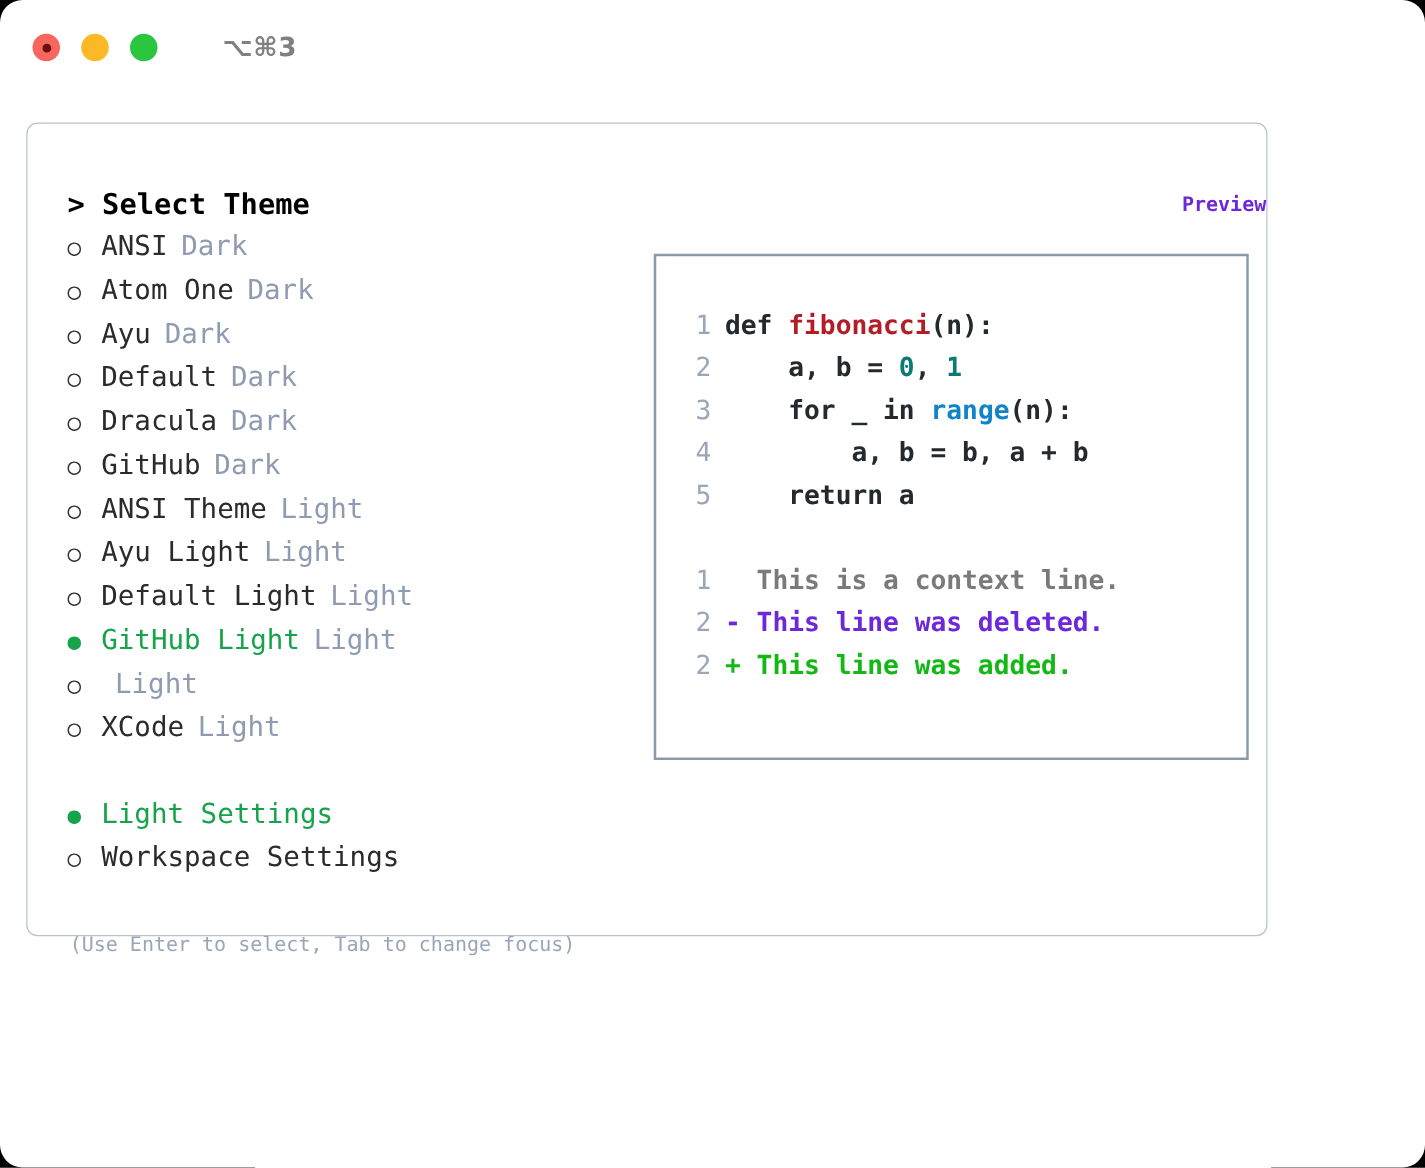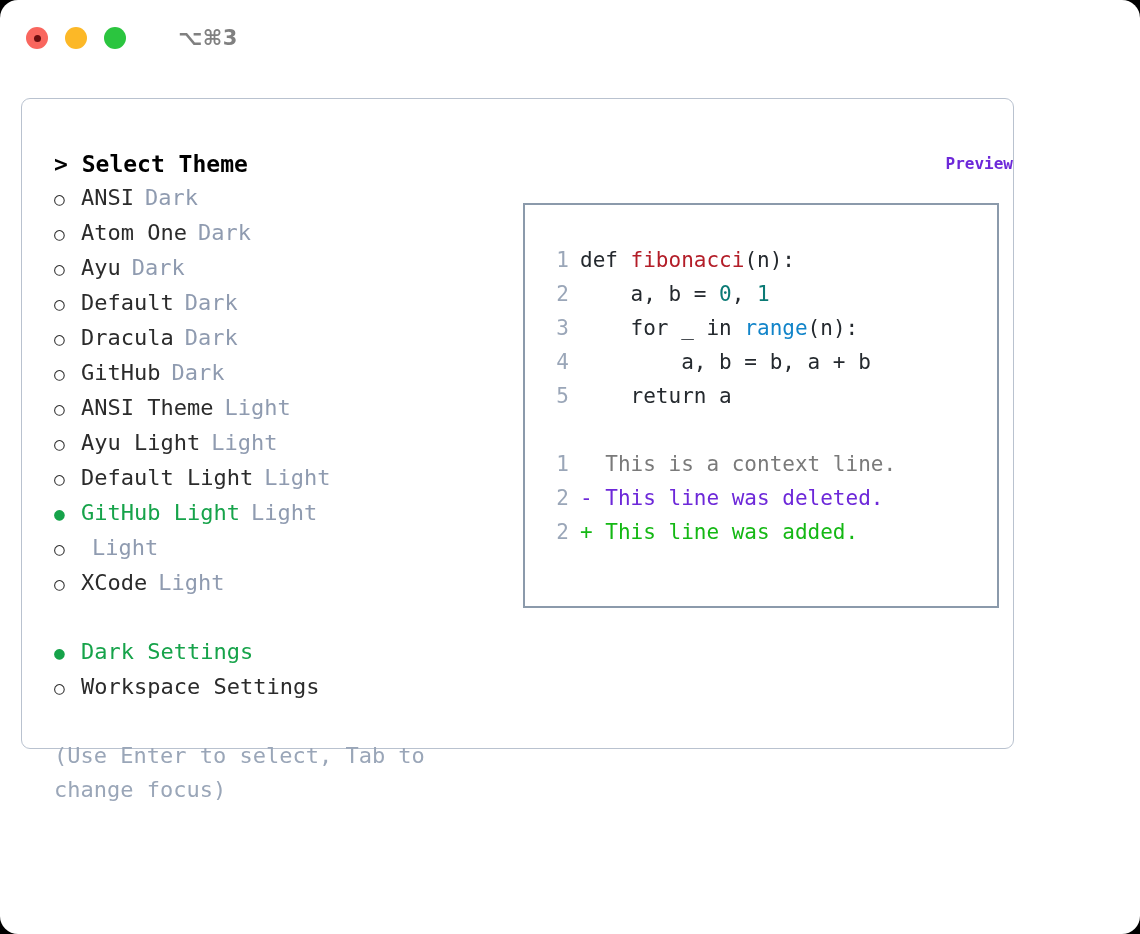--- a/index.html
+++ b/index.html
@@ -117,23 +117,24 @@
   .group-label {
     font-size: 22px;
     color: #2b2b2b;
     line-height: 34px;
     padding-left: 27px;
     white-space: pre;
   }
   .spacer-row { height: 34px; }
   #hint {
     color: #9aa6b8;
-    font-size: 22px;
+    font-size: 16px;
     line-height: 34px;
     width: 408px;
+    text-align: center;
   }
 
   
   #right-col {
     flex: 1 1 auto;
     padding-left: 23px;
   }
   #preview-title {
     font-size: 16px;
     font-weight: bold;
@@ -156,21 +157,21 @@
     white-space: pre;
     display: flex;
   }
   .lineno {
     width: 26px;
     flex: 0 0 26px;
     text-align: right;
     color: #9aa6b8;
     margin-right: 11px;
   }
-  .code-text { white-space: pre; }
+  .code-text { white-space: pre; font-weight: bold; }
   .blank-line { height: 34px; }
 
   .tok-plain { color: #24292e; }
   .tok-fn    { color: #b31d28; }
   .tok-num   { color: #0b7a75; }
   .tok-call  { color: #1184c9; }
   .diff-ctx  { color: #7a7a7a; }
   .diff-del  { color: #6d28d9; }
   .diff-add  { color: #14b814; }
 </style>
@@ -204,21 +205,21 @@
             <div class="opt-row"><span class="bullet bullet-off">○</span><span class="opt-label">Ayu Light</span><span class="opt-tag">Light</span></div>
             <div class="opt-row"><span class="bullet bullet-off">○</span><span class="opt-label">Default Light</span><span class="opt-tag">Light</span></div>
             <div class="opt-row"><span class="bullet bullet-on">●</span><span class="opt-label-sel">GitHub Light</span><span class="opt-tag">Light</span></div>
             <div class="opt-row"><span class="bullet bullet-off">○</span><span class="opt-tag">Light</span></div>
             <div class="opt-row"><span class="bullet bullet-off">○</span><span class="opt-label">XCode</span><span class="opt-tag">Light</span></div>
           </div>
 
         <div class="spacer-row"></div>
 
         <div id="apply-list">
-            <div class="opt-row"><span class="bullet bullet-on">●</span><span class="opt-label-sel">Dark Settings</span></div>
+            <div class="opt-row"><span class="bullet bullet-on">●</span><span class="opt-label-sel">Light Settings</span></div>
             <div class="opt-row"><span class="bullet bullet-off">○</span><span class="opt-label">Workspace Settings</span></div>
           </div>
 
         <div class="spacer-row"></div>
         <div id="hint">(Use Enter to select, Tab to change focus)</div>
       </div>
 
       <div id="right-col">
         <div id="preview-title">Preview</div>
         <div id="preview-box">

